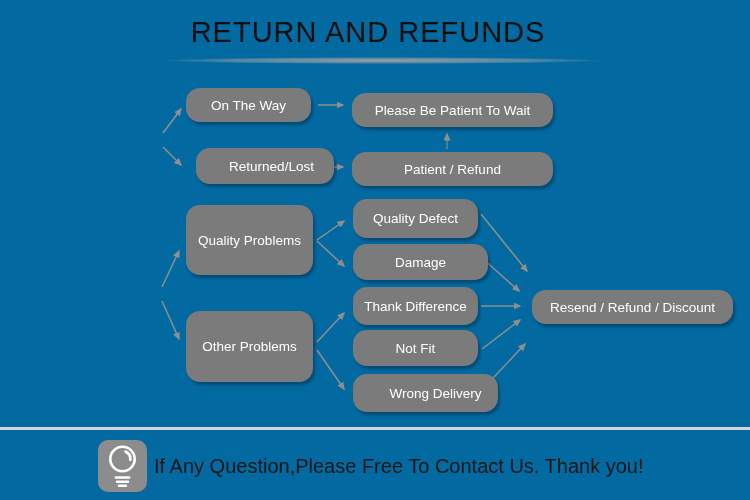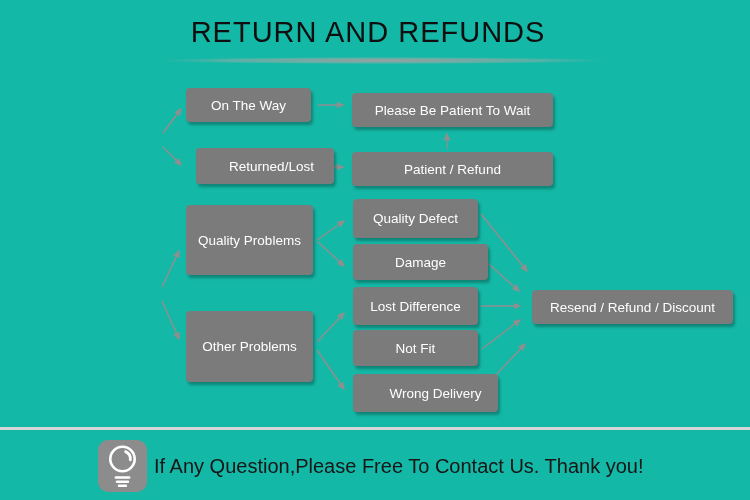--- a/index.html
+++ b/index.html
@@ -2,42 +2,42 @@
 <html><head>
 <meta charset="utf-8">
 <style>
   html, body { margin: 0; padding: 0; }
   body {
     width: 750px; height: 500px;
     background: #ffffff;
     font-family: "Liberation Sans", sans-serif;
     overflow: hidden;
   }
-  .stage { position: relative; width: 750px; height: 500px; background:#14b8a6; }
+  .stage { position: relative; width: 750px; height: 500px; background:#0369a1; }
 
   
   .title {
     position: absolute; top: 16px; left: 0; width: 736px;
     text-align: center;
     font-size: 29px; font-weight: 400; letter-spacing: 1px;
     color: #0f0f0f;
   }
   .title-underline {
     position: absolute; top: 57px; left: 158px;
     width: 448px; height: 7px;
     background: radial-gradient(closest-side, #9f9f9f, rgba(170,170,170,0.45) 70%, rgba(200,200,200,0) 100%);
     border-radius: 50%;
   }
 
   
   .node {
     position: absolute;
     background: #7b7b7b;
     color: #ffffff;
-    border-radius: 4px;
+    border-radius: 14px;
     display: flex; align-items: center; justify-content: center;
     font-size: 13.5px;
     text-align: center;
     box-shadow: 2px 3px 3px rgba(0,0,0,0.28);
   }
   #n-not-received   { left: 36px;  top: 123px; width: 122px; height: 34px; }
   #n-on-the-way     { left: 186px; top: 88px;  width: 125px; height: 34px; }
   #n-returned-lost  { left: 196px; top: 148px; width: 125px; height: 36px; padding-left: 13px; }
   #n-please-wait    { left: 352px; top: 93px;  width: 201px; height: 34px; }
   #n-resend-refund  { left: 352px; top: 152px; width: 201px; height: 34px; }
@@ -106,21 +106,21 @@
   </svg>
 
   <div class="node" id="n-on-the-way">On The Way</div>
   <div class="node" id="n-returned-lost">Returned/Lost</div>
   <div class="node" id="n-please-wait">Please Be Patient To Wait</div>
   <div class="node" id="n-resend-refund">Patient / Refund</div>
   <div class="node" id="n-quality-problems">Quality Problems</div>
   <div class="node" id="n-other-problems">Other Problems</div>
   <div class="node" id="n-quality-defect">Quality Defect</div>
   <div class="node" id="n-damage">Damage</div>
-  <div class="node" id="n-color-difference">Lost Difference</div>
+  <div class="node" id="n-color-difference">Thank Difference</div>
   <div class="node" id="n-not-fit">Not Fit</div>
   <div class="node" id="n-wrong-delivery">Wrong Delivery</div>
   <div class="node" id="n-discount">Resend / Refund / Discount</div>
 
   <div class="footer-divider"></div>
   <div class="footer-icon">
     <svg width="49" height="52" viewBox="0 0 49 52" xmlns="http://www.w3.org/2000/svg">
       <g stroke="#ffffff" fill="none" stroke-linecap="round">
         <circle cx="24.5" cy="19" r="12.2" stroke-width="2.6"></circle>
         <path d="M 27.6 11.6 A 8 8 0 0 1 32.3 19.8" stroke-width="2.8"></path>

